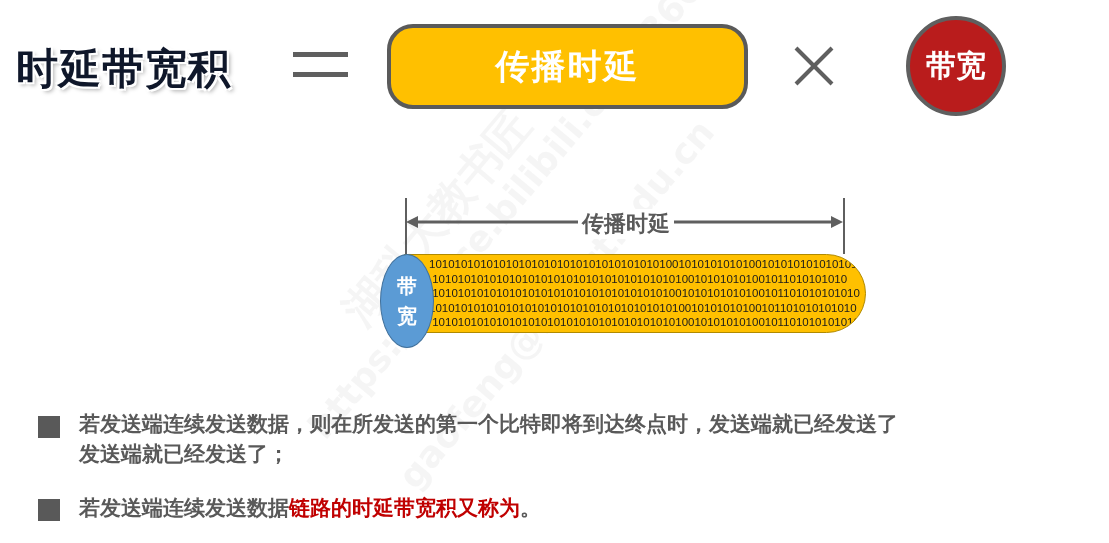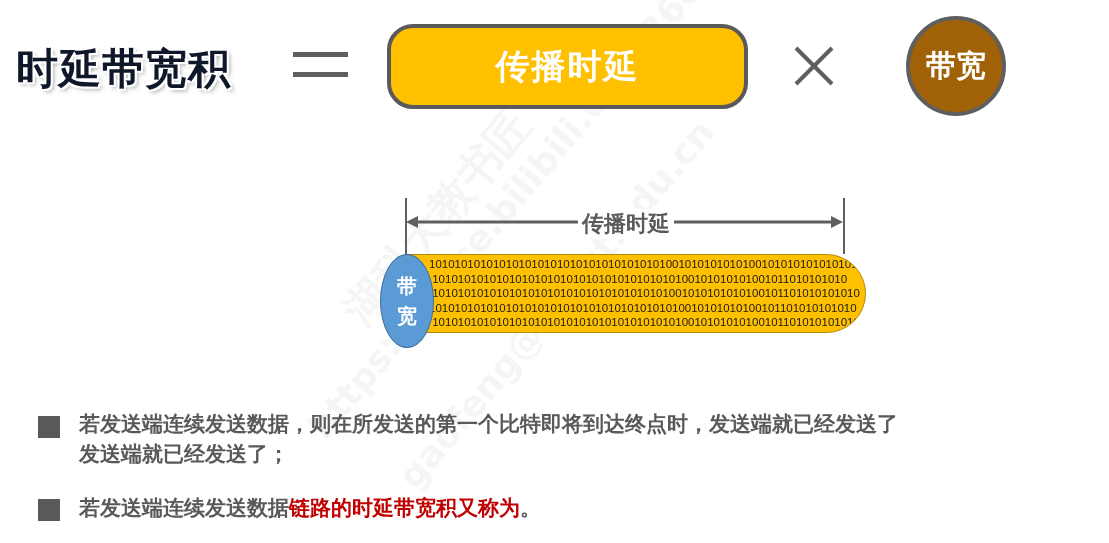--- a/index.html
+++ b/index.html
@@ -18,21 +18,21 @@
   .prop-box {
     left:387px; top:24px; width:361px; height:85px;
     background:#ffc000; border:4px solid #5a5a5a; border-radius:26px;
     box-sizing:border-box; display:flex; align-items:center; justify-content:center;
   }
   .prop-box span { color:#fff; font-size:34px; font-weight:bold; letter-spacing:2px; }
 
   .times { left:792px; top:44px; width:44px; height:44px; }
   .bw-circle {
     left:906px; top:16px; width:100px; height:100px; border-radius:50%;
-    background:#a16207; border:4px solid #5f5f5f; box-sizing:border-box;
+    background:#b91c1c; border:4px solid #5f5f5f; box-sizing:border-box;
     display:flex; align-items:center; justify-content:center;
   }
   .bw-circle span { color:#fff; font-size:30px; font-weight:bold; }
 
   .tube {
     left:404px; top:254px; width:462px; height:79px;
     background:#ffc000; border:1px solid #b08a00; border-radius:0 46px 46px 0;
     box-sizing:border-box; overflow:hidden;
   }
   .bits {

